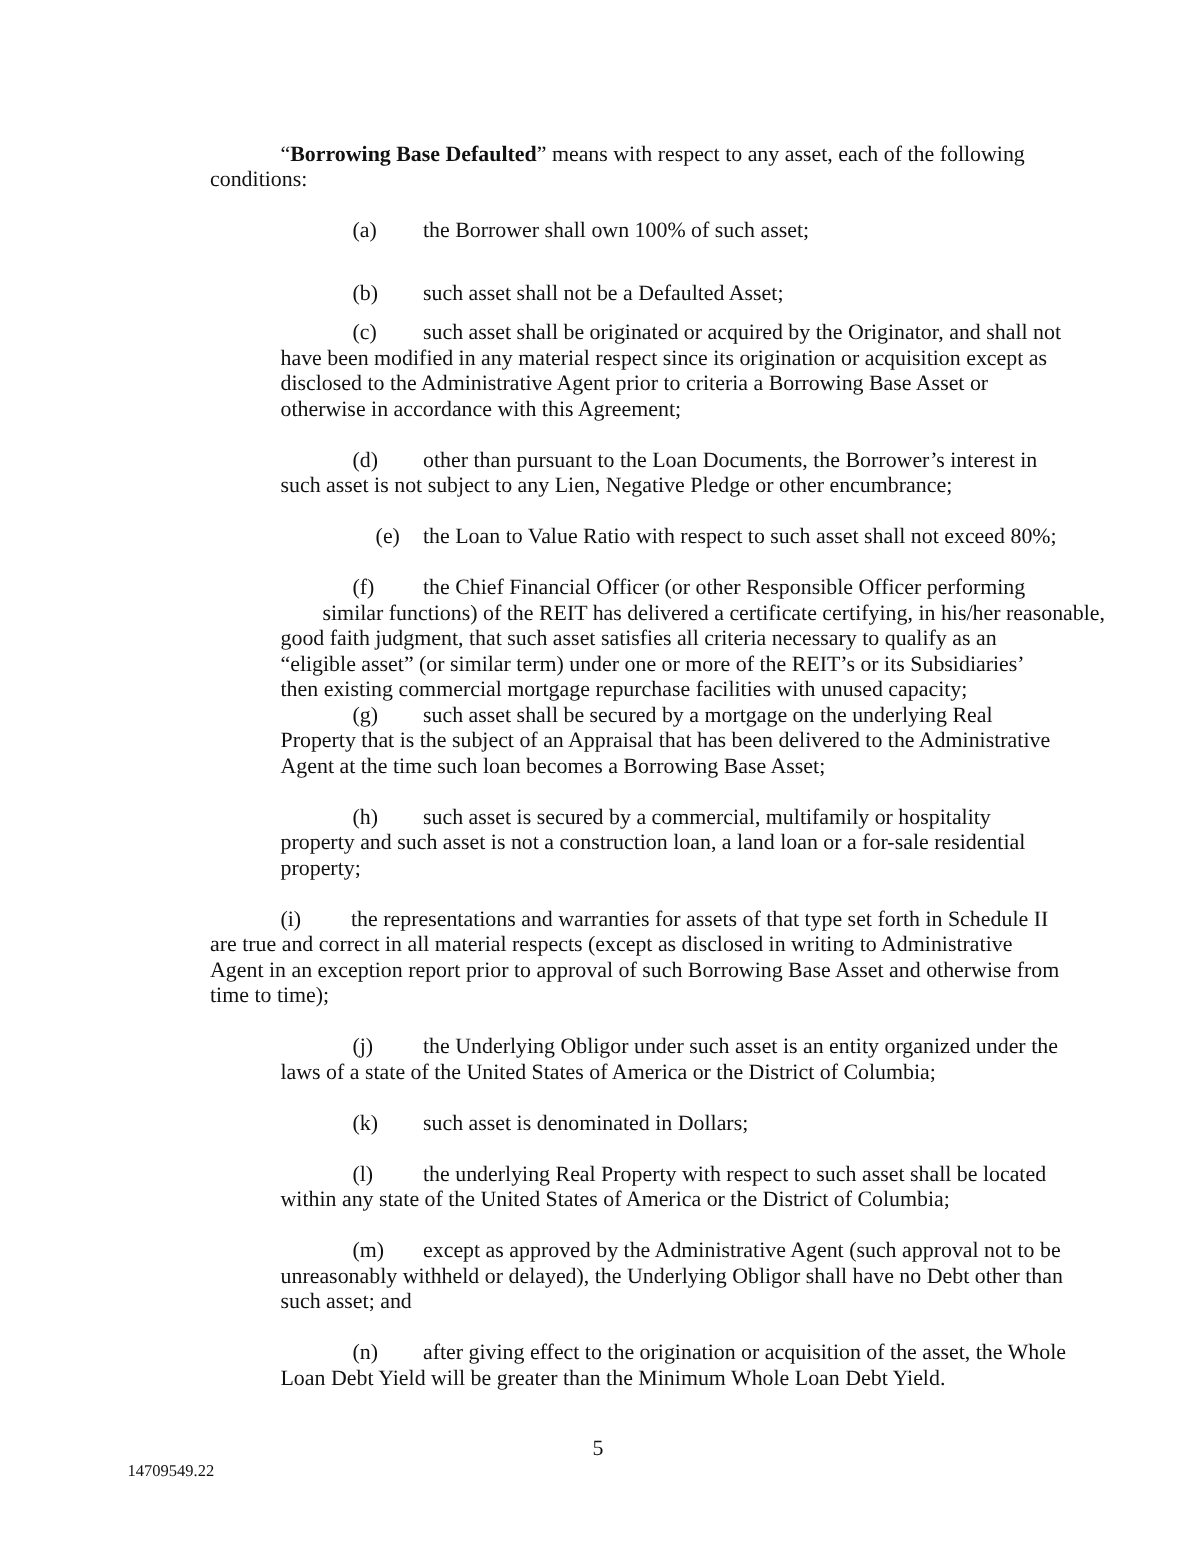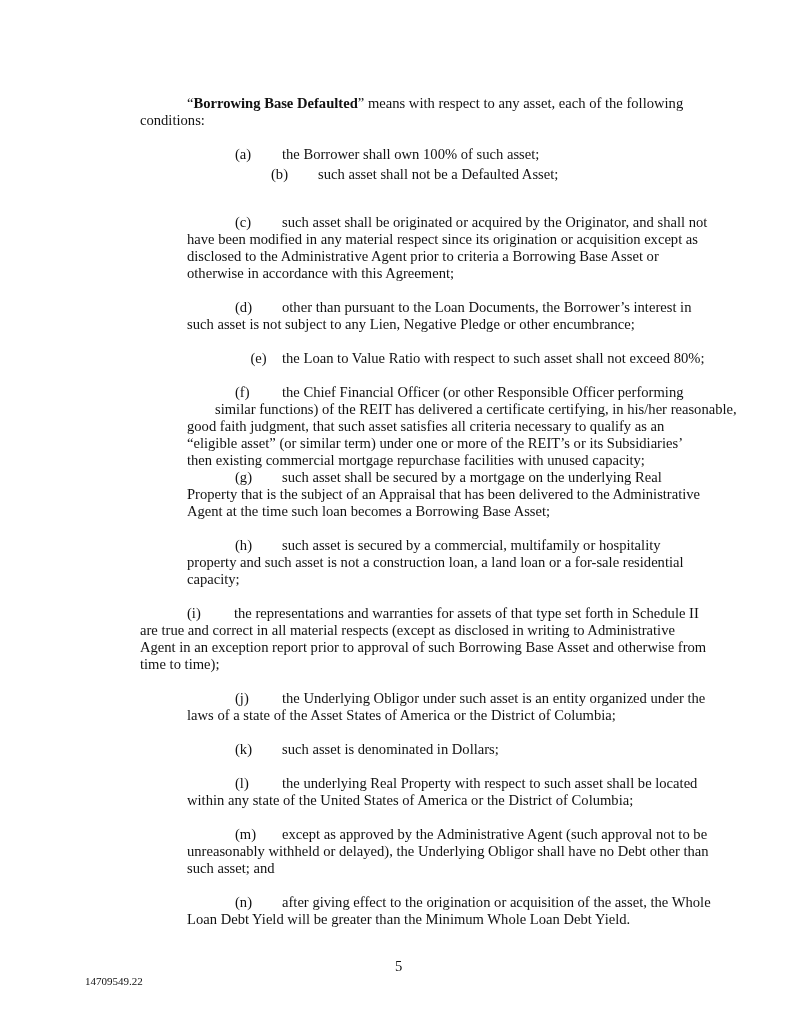--- a/index.html
+++ b/index.html
@@ -14,21 +14,21 @@
 </head>
 <body>
 
 <div>
 
   <div class="line" style="left:187px; top:95px;"><span>“</span><span class="b">Borrowing Base Defaulted</span><span>” means with respect to any asset, each of the following</span></div>
   <div class="line" style="left:140px; top:112px;">conditions:</div>
 
   <div class="line" style="left:235px; top:146px;"><span class="lbl">(a)</span><span>the Borrower shall own 100% of such asset;</span></div>
 
-  <div class="line" style="left:235px; top:166px;margin-left:36px;"><span class="lbl">(b)</span><span>such asset shall not be a Defaulted Asset;</span></div>
+  <div class="line" style="left:235px; top:188px;"><span class="lbl">(b)</span><span>such asset shall not be a Defaulted Asset;</span></div>
 
   <div class="line" style="left:235px; top:214px;"><span class="lbl">(c)</span><span>such asset shall be originated or acquired by the Originator, and shall not</span></div>
   <div class="line" style="left:187px; top:231px;">have been modified in any material respect since its origination or acquisition except as</div>
   <div class="line" style="left:187px; top:248px;">disclosed to the Administrative Agent prior to criteria a Borrowing Base Asset or</div>
   <div class="line" style="left:187px; top:265px;">otherwise in accordance with this Agreement;</div>
 
   <div class="line" style="left:235px; top:299px;"><span class="lbl">(d)</span><span>other than pursuant to the Loan Documents, the Borrower’s interest in</span></div>
   <div class="line" style="left:187px; top:316px;">such asset is not subject to any Lien, Negative Pledge or other encumbrance;</div>
 
   <div class="line" style="left:235px; top:350px;text-align:center;"><span class="lbl">(e)</span><span>the Loan to Value Ratio with respect to such asset shall not exceed 80%;</span></div>
@@ -38,29 +38,29 @@
   <div class="line" style="left:187px; top:418px;">good faith judgment, that such asset satisfies all criteria necessary to qualify as an</div>
   <div class="line" style="left:187px; top:435px;">“eligible asset” (or similar term) under one or more of the REIT’s or its Subsidiaries’</div>
   <div class="line" style="left:187px; top:452px;text-align:center;">then existing commercial mortgage repurchase facilities with unused capacity;</div>
 
   <div class="line" style="left:235px; top:469px;"><span class="lbl">(g)</span><span>such asset shall be secured by a mortgage on the underlying Real</span></div>
   <div class="line" style="left:187px; top:486px;">Property that is the subject of an Appraisal that has been delivered to the Administrative</div>
   <div class="line" style="left:187px; top:503px;">Agent at the time such loan becomes a Borrowing Base Asset;</div>
 
   <div class="line" style="left:235px; top:537px;"><span class="lbl">(h)</span><span>such asset is secured by a commercial, multifamily or hospitality</span></div>
   <div class="line" style="left:187px; top:554px;">property and such asset is not a construction loan, a land loan or a for-sale residential</div>
-  <div class="line" style="left:187px; top:571px;">capacity;</div>
+  <div class="line" style="left:187px; top:571px;">property;</div>
 
   <div class="line" style="left:187px; top:605px;"><span class="lbl">(i)</span><span>the representations and warranties for assets of that type set forth in Schedule II</span></div>
   <div class="line" style="left:140px; top:622px;">are true and correct in all material respects (except as disclosed in writing to Administrative</div>
   <div class="line" style="left:140px; top:639px;">Agent in an exception report prior to approval of such Borrowing Base Asset and otherwise from</div>
   <div class="line" style="left:140px; top:656px;">time to time);</div>
 
   <div class="line" style="left:235px; top:690px;"><span class="lbl">(j)</span><span>the Underlying Obligor under such asset is an entity organized under the</span></div>
-  <div class="line" style="left:187px; top:707px;">laws of a state of the Asset States of America or the District of Columbia;</div>
+  <div class="line" style="left:187px; top:707px;">laws of a state of the United States of America or the District of Columbia;</div>
 
   <div class="line" style="left:235px; top:741px;"><span class="lbl">(k)</span><span>such asset is denominated in Dollars;</span></div>
 
   <div class="line" style="left:235px; top:775px;"><span class="lbl">(l)</span><span>the underlying Real Property with respect to such asset shall be located</span></div>
   <div class="line" style="left:187px; top:792px;">within any state of the United States of America or the District of Columbia;</div>
 
   <div class="line" style="left:235px; top:826px;"><span class="lbl">(m)</span><span>except as approved by the Administrative Agent (such approval not to be</span></div>
   <div class="line" style="left:187px; top:843px;">unreasonably withheld or delayed), the Underlying Obligor shall have no Debt other than</div>
   <div class="line" style="left:187px; top:860px;">such asset; and</div>
 

